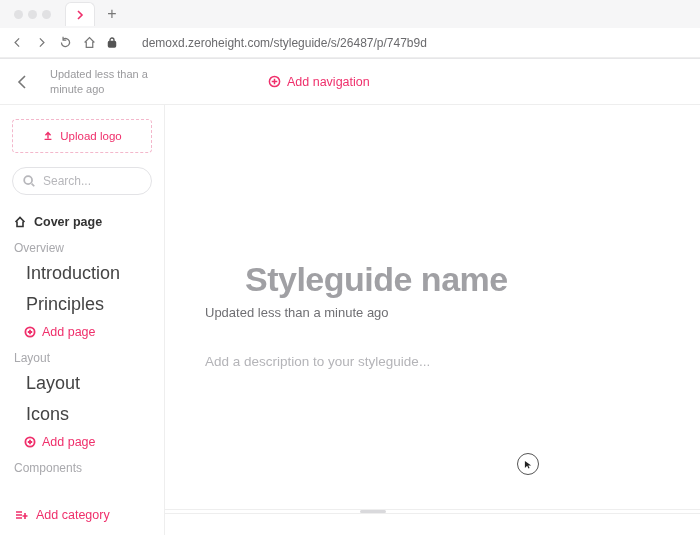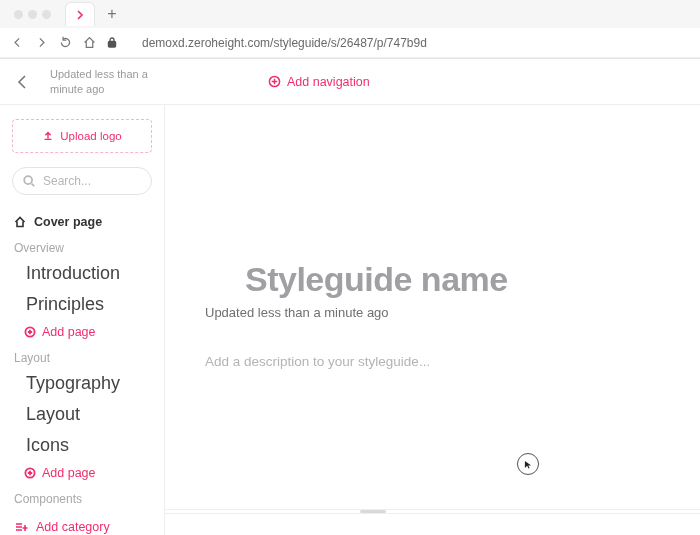--- a/index.html
+++ b/index.html
@@ -151,21 +151,20 @@
       <div class="sub-item">Principles</div>
       <div class="add-page">
         <svg viewBox="0 0 12 12">
             <circle cx="6" cy="6" r="4.6"></circle>
             <path d="M6 3.8 V8.2 M3.8 6 H8.2"></path>
           </svg>
         <span>Add page</span>
       </div>
 
       <div class="section-label">Layout</div>
-      <div class="sub-item">Typography</div>
       <div class="sub-item">Layout</div>
       <div class="sub-item">Icons</div>
       <div class="add-page">
         <svg viewBox="0 0 12 12">
             <circle cx="6" cy="6" r="4.6"></circle>
             <path d="M6 3.8 V8.2 M3.8 6 H8.2"></path>
           </svg>
         <span>Add page</span>
       </div>
 

